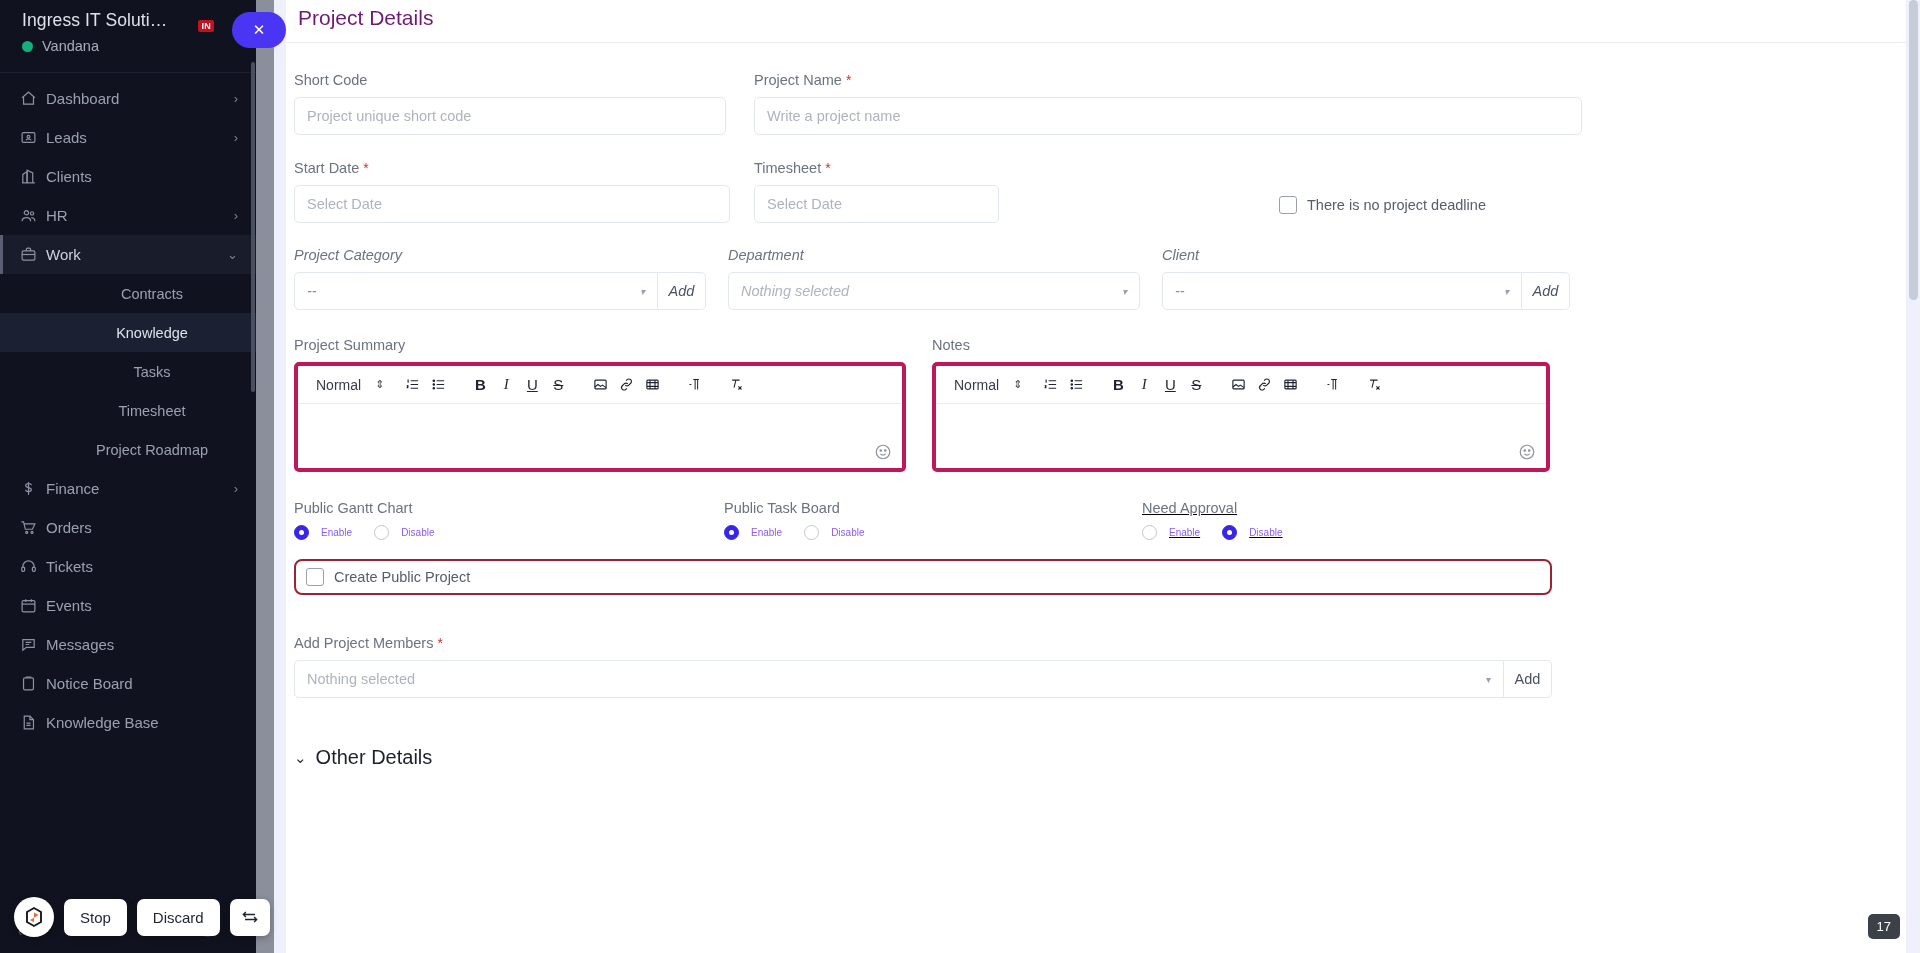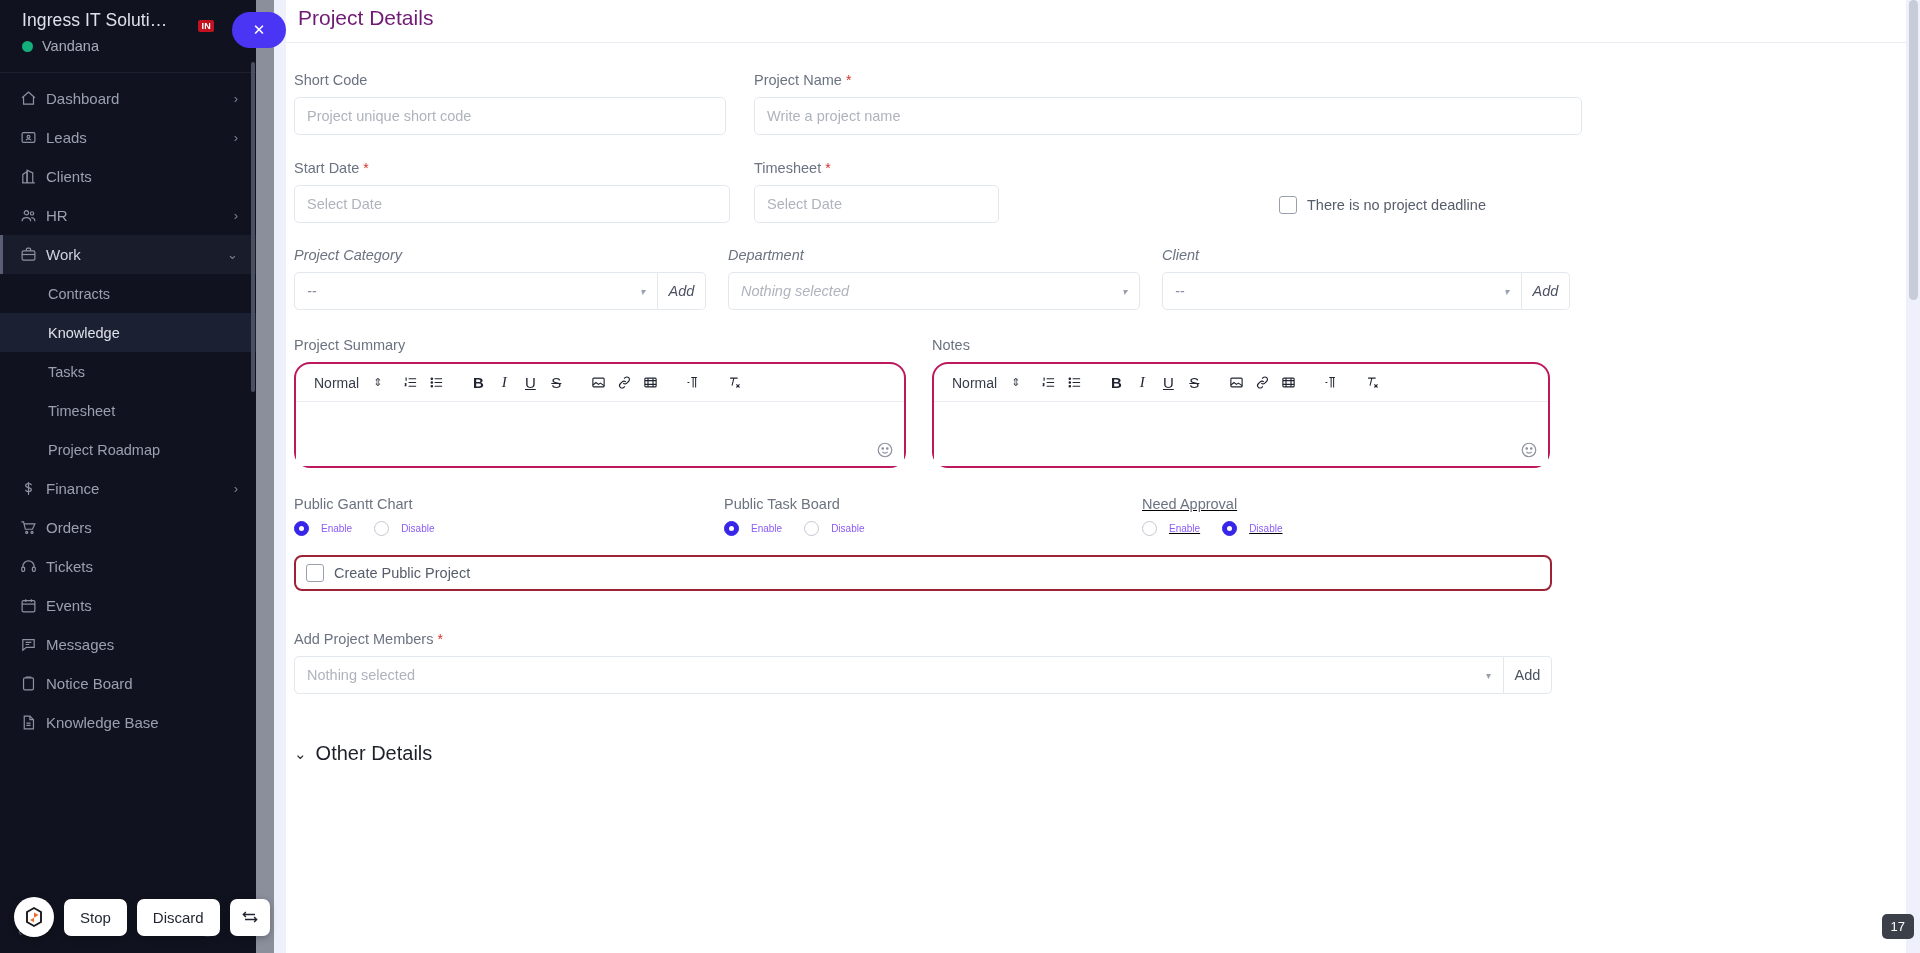--- a/index.html
+++ b/index.html
@@ -72,20 +72,21 @@
   .nav-item.active::before {
     content:""; position:absolute; left:0; top:0; bottom:0; width:3px; background:#5b5f73;
   }
   .nav-sub {
     display: flex; align-items: center;
     height: 39px;
     padding-left: 48px;
     color: #9ba0b0;
     font-size: 14.5px;
     cursor: pointer;
+    justify-content: center;
   }
   .nav-sub.selected { background: #1b2032; color: #dfe2ea; }
   .sb-scroll {
     position: absolute; right: 1px; top: 62px;
     width: 4px; height: 330px; border-radius: 2px;
     background: #4b5060;
   }
 
   
   .botbar {
@@ -204,21 +205,21 @@
 
   .cb-wrap { display: flex; align-items: center; gap: 10px; }
   .checkbox {
     width: 18px; height: 18px; border: 1.6px solid #9aa0ad;
     border-radius: 3px; background: #fff; cursor: pointer; flex:0 0 18px;
   }
   .cb-label { font-size: 14.5px; color: #555c6a; }
 
   
   .editor {
-    border: 2px solid #be185d; border-radius: 16px; background: #fff;
+    border: 4px solid #be185d; border-radius: 5px; background: #fff;
   }
   .ed-toolbar {
     height: 38px; display: flex; align-items: center;
     border-bottom: 1px solid #e9ecf1;
     padding: 0 10px; gap: 2px;
   }
   .ed-normal {
     font-size: 14px; color: #363c49; padding: 0 4px 0 8px;
     display:flex; align-items:center; gap: 14px; margin-right: 10px;
   }
@@ -255,21 +256,21 @@
     padding: 7px 10px; display:flex; align-items:center; gap: 10px;
   }
 
   .other-details {
     display: flex; align-items: center; gap: 9px;
     font-size: 20px; color: #1d2129;
   }
   .chev-d { font-size: 15px; color:#1d2129; }
 
   .badge17 {
-    position: absolute; right: 6px; bottom: 14px;
+    position: absolute; right: 20px; bottom: 14px;
     background: #3c4049; color: #fff;
     font-size: 13px; border-radius: 5px;
     padding: 5px 9px; z-index: 30;
   }
   .right-rail {
     position: absolute; right: 0; top: 0; bottom: 0; width: 14px;
     background: #eef1fb;
   }
   .right-scrollbar {
     position:absolute; right: 2px; top: 0; width: 9px; height: 300px;

